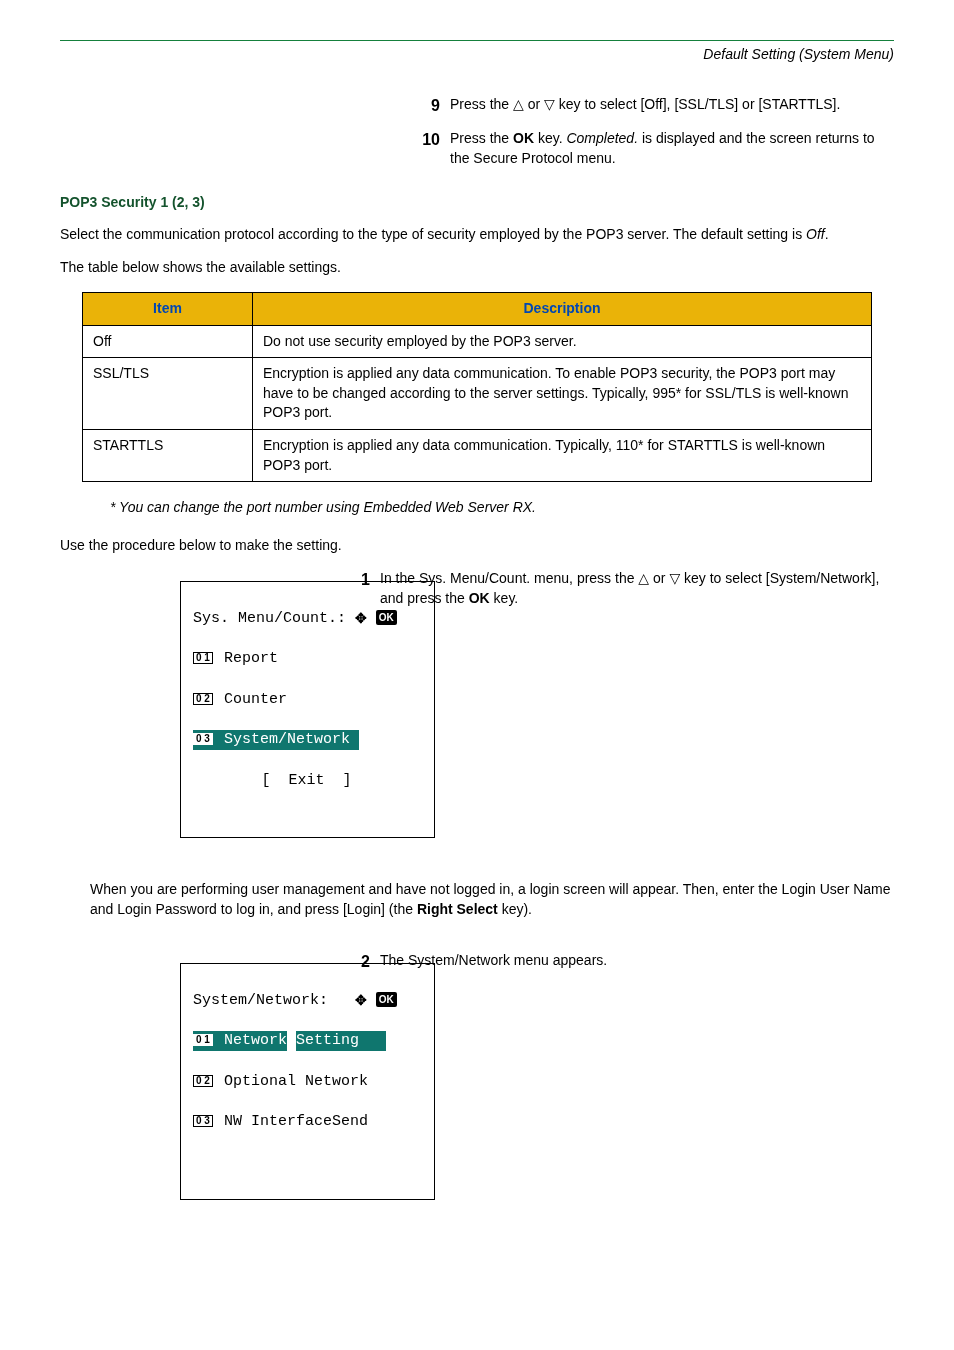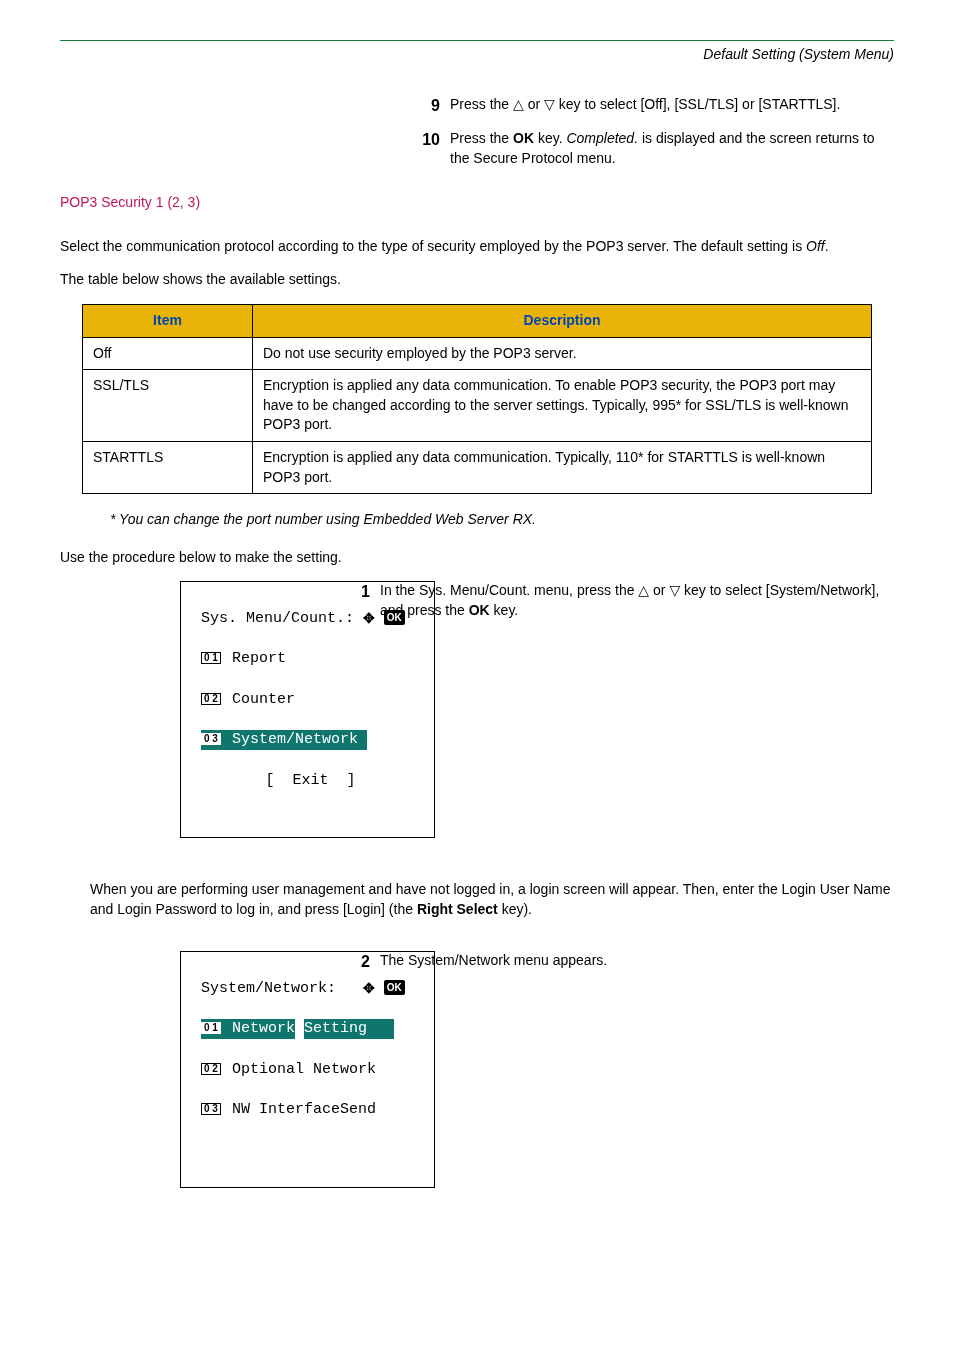--- a/index.html
+++ b/index.html
@@ -35,24 +35,24 @@
     font-size: 16px;
     width: 30px;
     flex-shrink: 0;
     text-align: right;
     padding-right: 10px;
   }
   .step-text {
     flex: 1;
   }
   .section-h {
-    color: #be185d;
-    font-weight: normal;
+    color: #14532d;
+    font-weight: bold;
     font-size: 14px;
-    margin-bottom: 24px;
+    margin-bottom: 12px;
   }
   .para {
     margin-bottom: 14px;
   }
   table.desc-table {
     border-collapse: collapse;
     width: 790px;
     margin: 0 auto 16px auto;
   }
   table.desc-table th, table.desc-table td {
@@ -85,24 +85,25 @@
   }
   .right-col {
     flex: 1;
   }
   .lcd {
     width: 255px;
     border: 1px solid #000;
     font-family: "Courier New", monospace;
     font-size: 15px;
     line-height: 1.35;
-    padding: 6px 8px 6px 20px;
+    padding: 6px 8px 6px 12px;
     margin-bottom: 22px;
     white-space: pre;
     position: relative;
+    margin-top: 12px;
   }
   .lcd .row { display:block; }
   .inv {
     background: #0f766e;
     color: #fff;
     display: inline-block;
   }
   .numbox {
     display:inline-block;
     border:1.5px solid #000;

